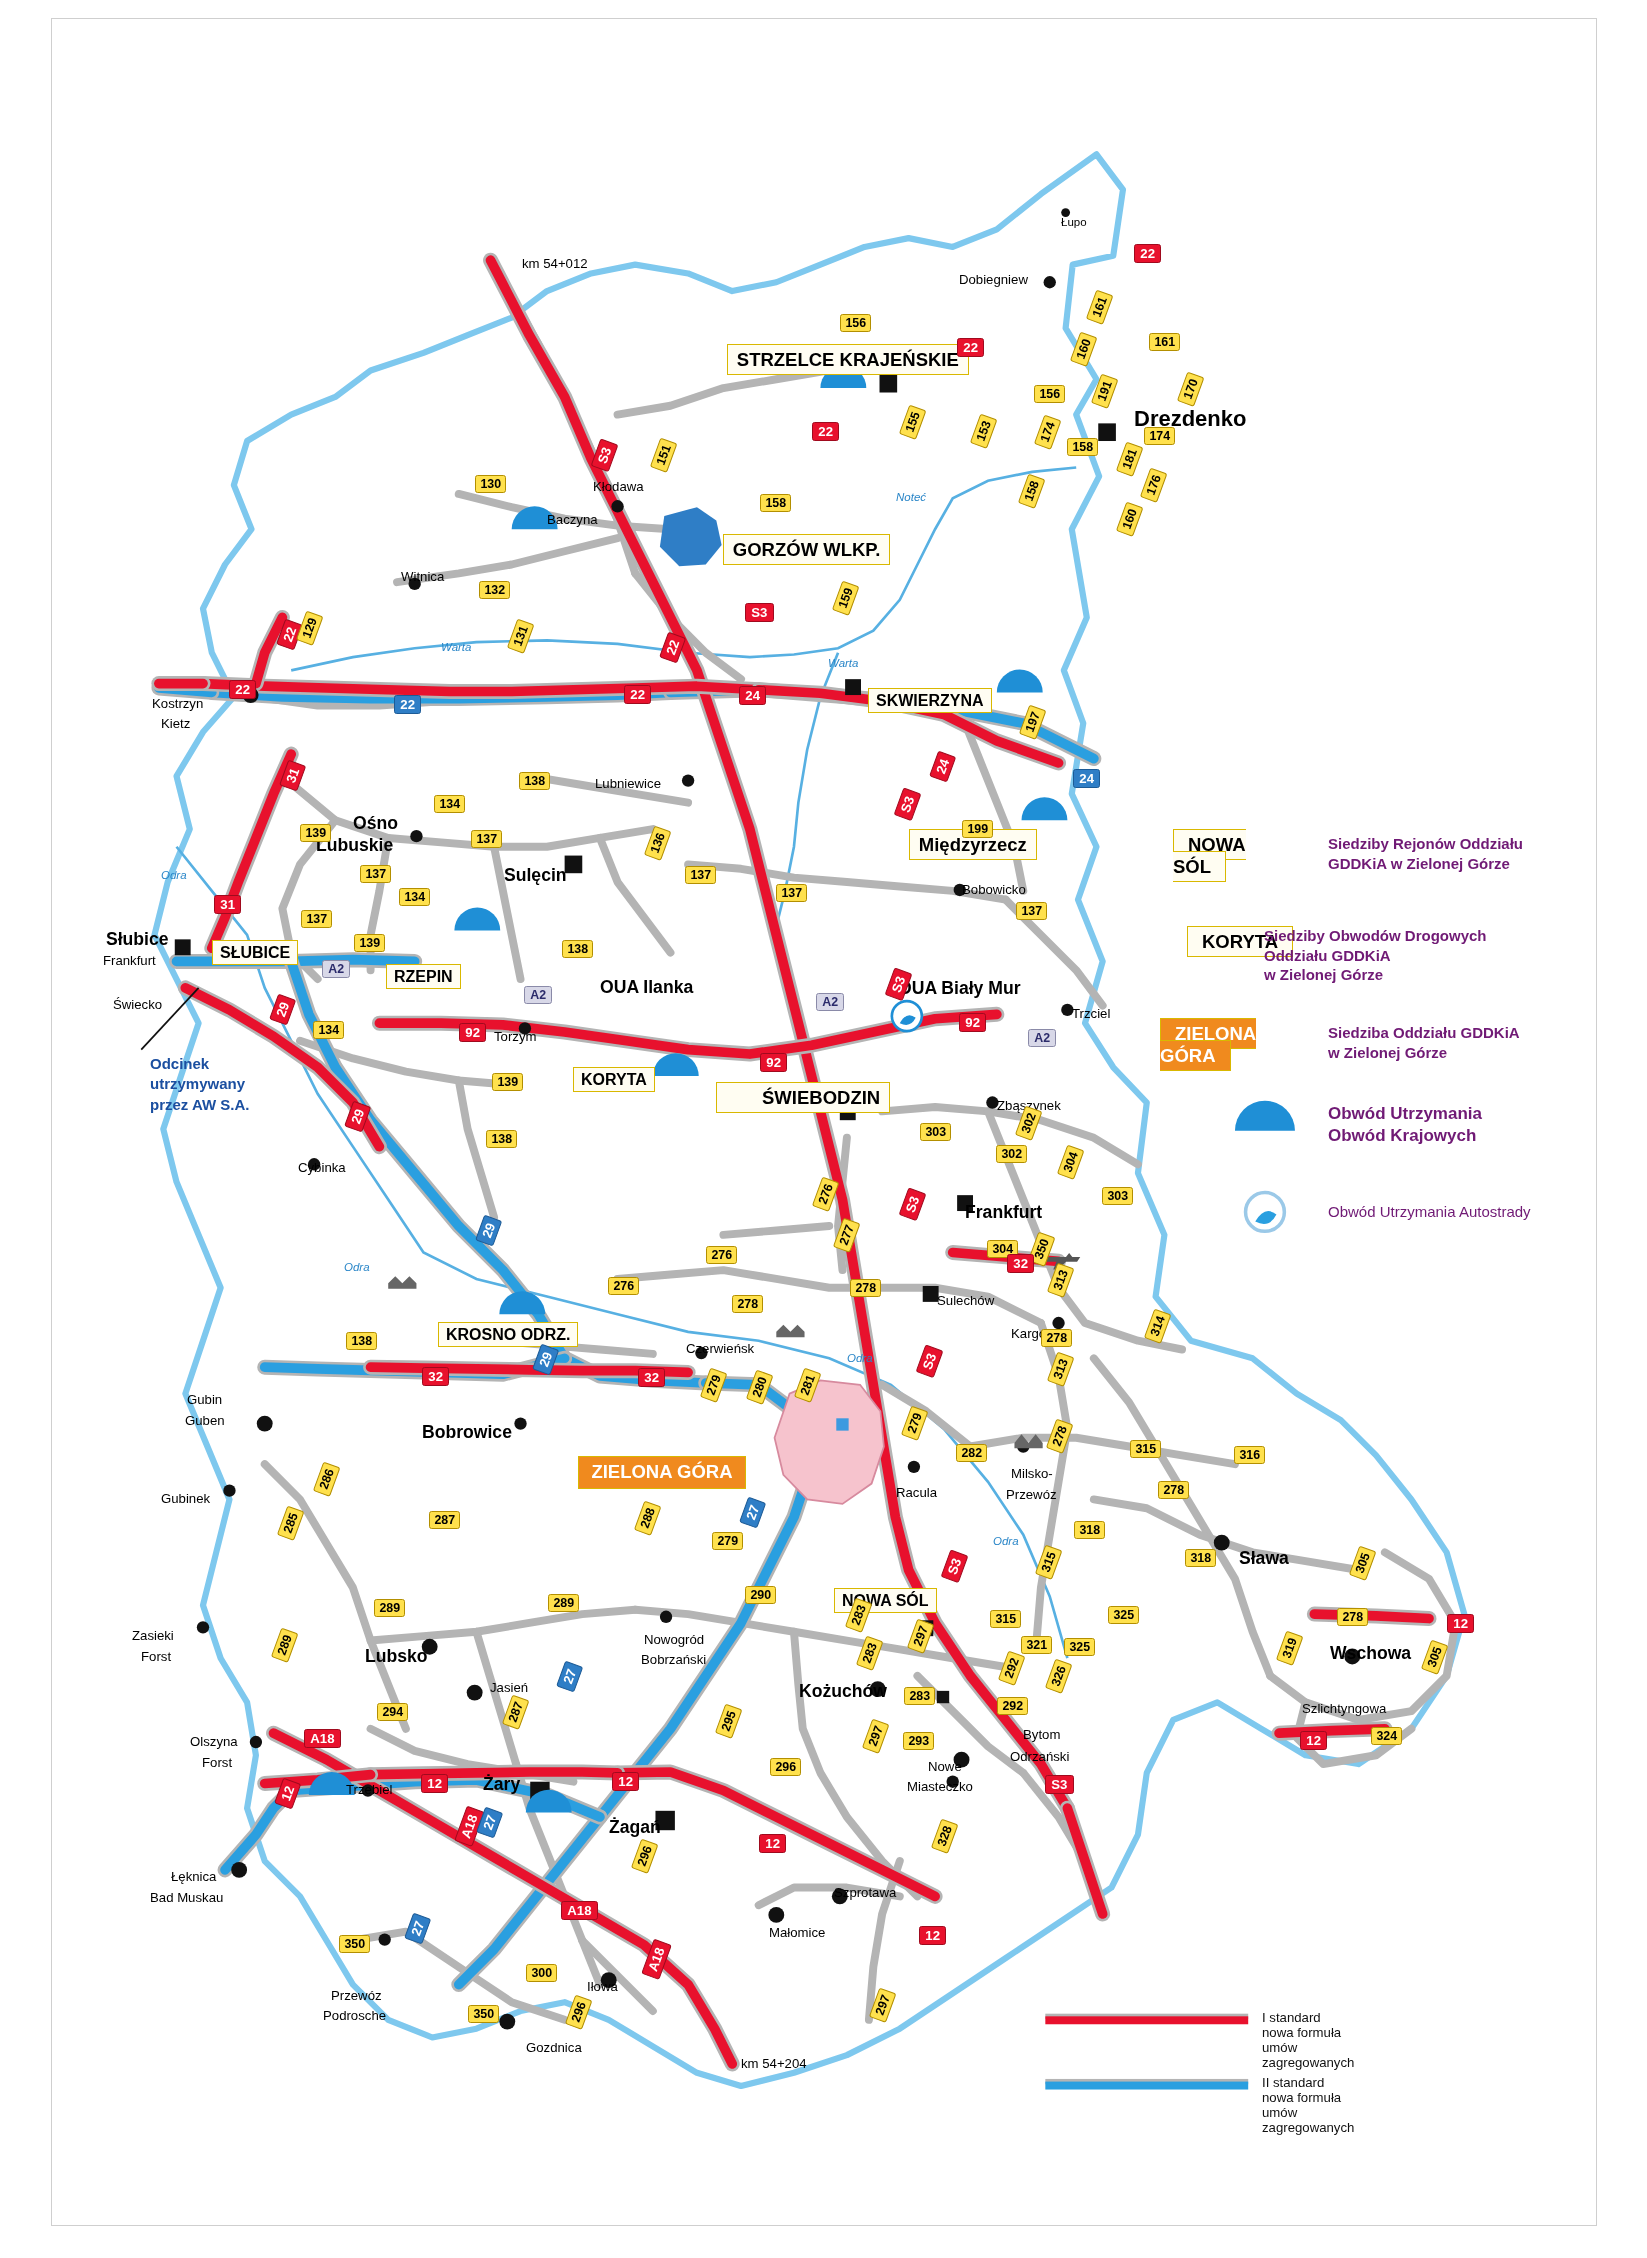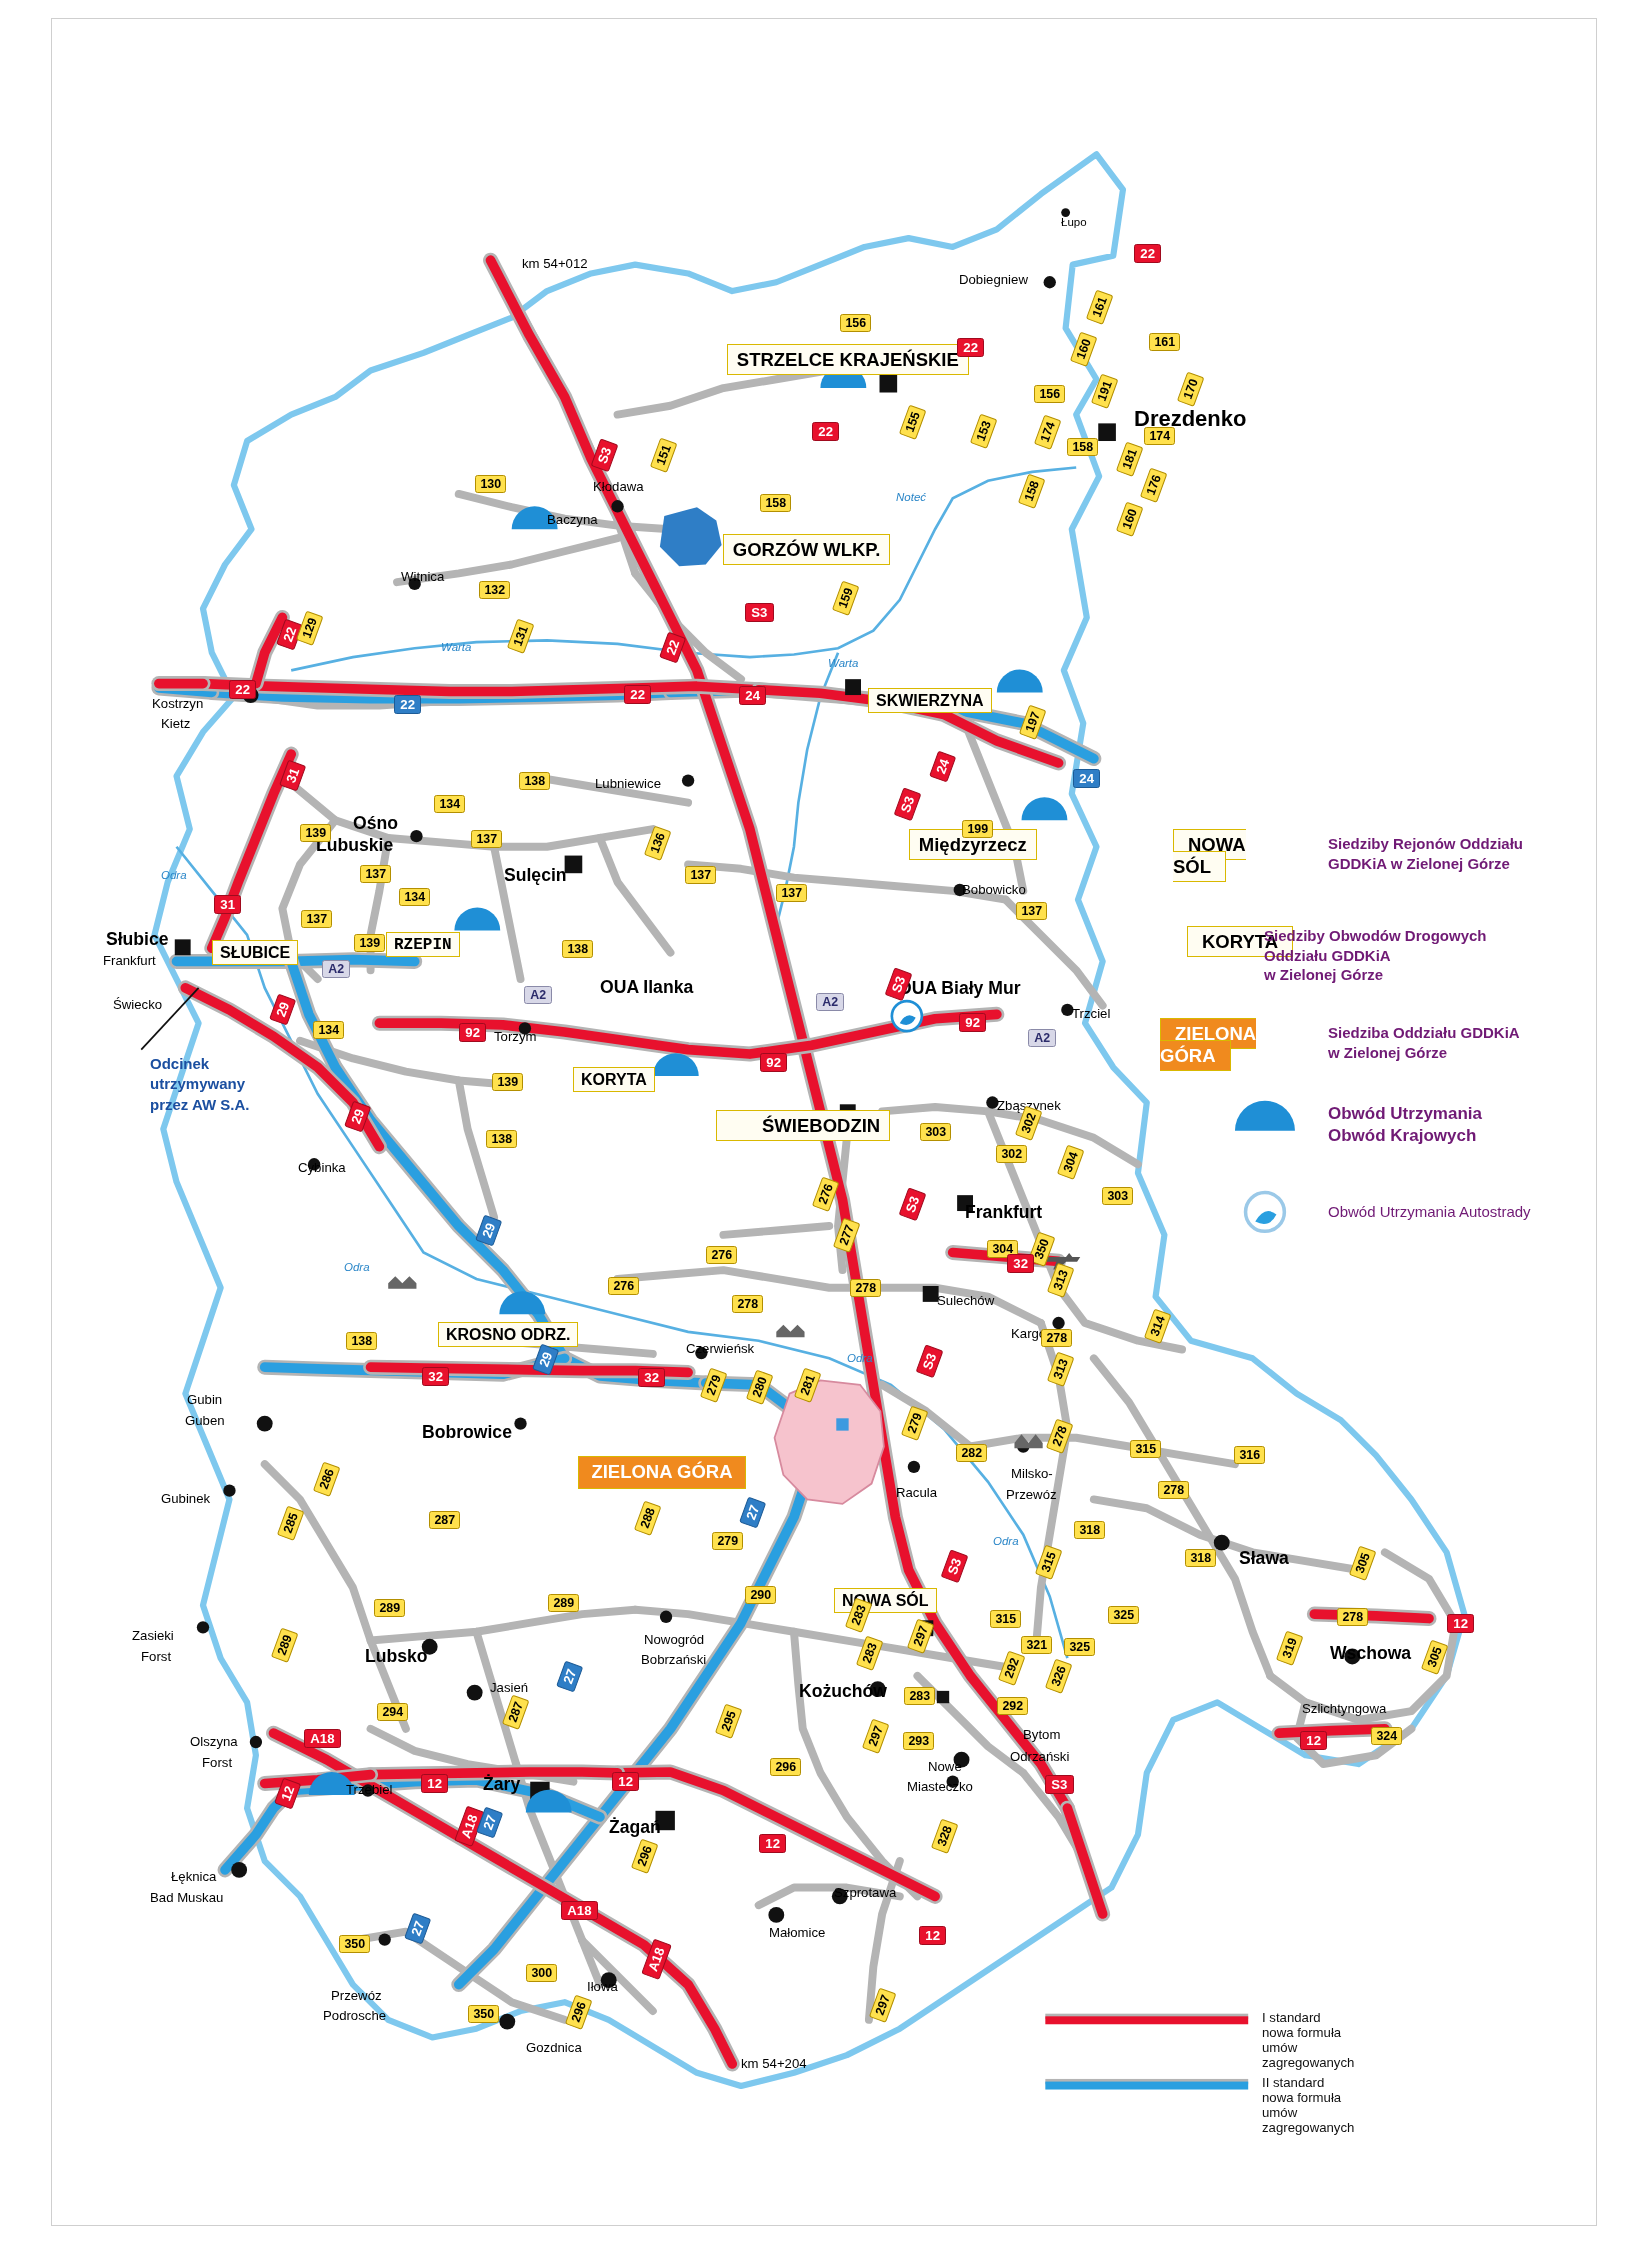--- a/index.html
+++ b/index.html
@@ -344,25 +344,25 @@
       <div class="lbl city-sm" style="left: 769px; top: 1925px;">Małomice</div>
       <div class="lbl city-sm" style="left: 587px; top: 1979px;">Iłowa</div>
       <div class="lbl city-sm" style="left: 331px; top: 1988px;">Przewóz</div>
       <div class="lbl city-sm" style="left: 323px; top: 2008px;">Podrosche</div>
       <div class="lbl city-sm" style="left: 526px; top: 2040px;">Gozdnica</div>
       <div class="boxname" style="left: 727px; top: 344px;">STRZELCE KRAJEŃSKIE</div>
       <div class="boxname" style="left: 723px; top: 534px;">GORZÓW WLKP.</div>
       <div class="boxname small" style="left: 868px; top: 688px;">SKWIERZYNA</div>
       <div class="boxname" style="left: 909px; top: 829px;">Międzyrzecz</div>
       <div class="boxname small" style="left: 212px; top: 940px;">SŁUBICE</div>
-      <div class="boxname small" style="left: 386px; top: 932px; font-family: Liberation Mono, monospace;">RZEPIN</div>
+      <div class="boxname small" style="left: 386px; top: 964px;">RZEPIN</div>
       <div class="lbl city-mid" style="left: 600px; top: 977px;">OUA Ilanka</div>
       <div class="lbl city-mid" style="left: 898px; top: 978px;">OUA Biały Mur</div>
       <div class="boxname small" style="left: 573px; top: 1067px;">KORYTA</div>
-      <div class="boxname" style="left: 716px; top: 1110px; padding-left: 45px;">ŚWIEBODZIN</div>
+      <div class="boxname" style="left: 716px; top: 1082px; padding-left: 45px;">ŚWIEBODZIN</div>
       <div class="boxname small" style="left: 438px; top: 1322px; text-align: center;">KROSNO ODRZ.</div>
       <div class="boxname small" style="left: 834px; top: 1588px;">NOWA SÓL</div>
       <div class="boxorange" style="left: 578px; top: 1456px;">ZIELONA GÓRA</div>
       <div class="shield sh-red" style="left: 1134px; top: 244px;">22</div>
       <div class="shield sh-yellow" style="left: 840px; top: 314px;">156</div>
       <div class="shield sh-red" style="left: 957px; top: 338px;">22</div>
       <div class="shield sh-yellow" style="left: 1084px; top: 298px; transform: rotate(-70deg);">161</div>
       <div class="shield sh-yellow" style="left: 1068px; top: 340px; transform: rotate(-70deg);">160</div>
       <div class="shield sh-yellow" style="left: 1149px; top: 333px;">161</div>
       <div class="shield sh-yellow" style="left: 1175px; top: 380px; transform: rotate(-70deg);">170</div>

